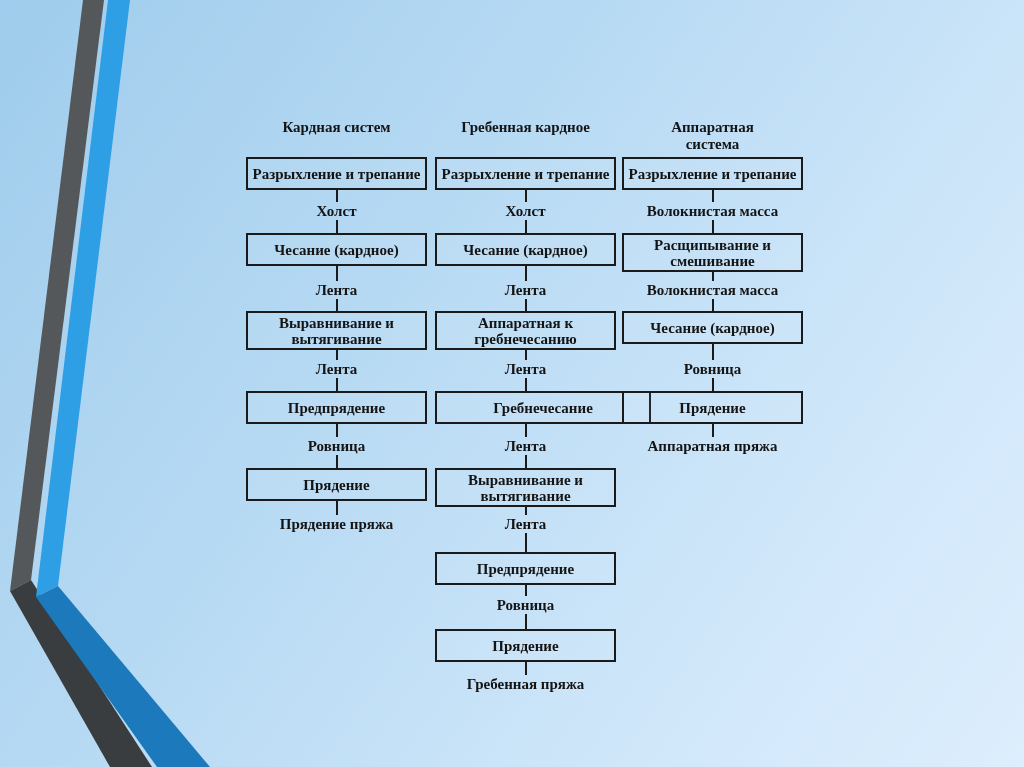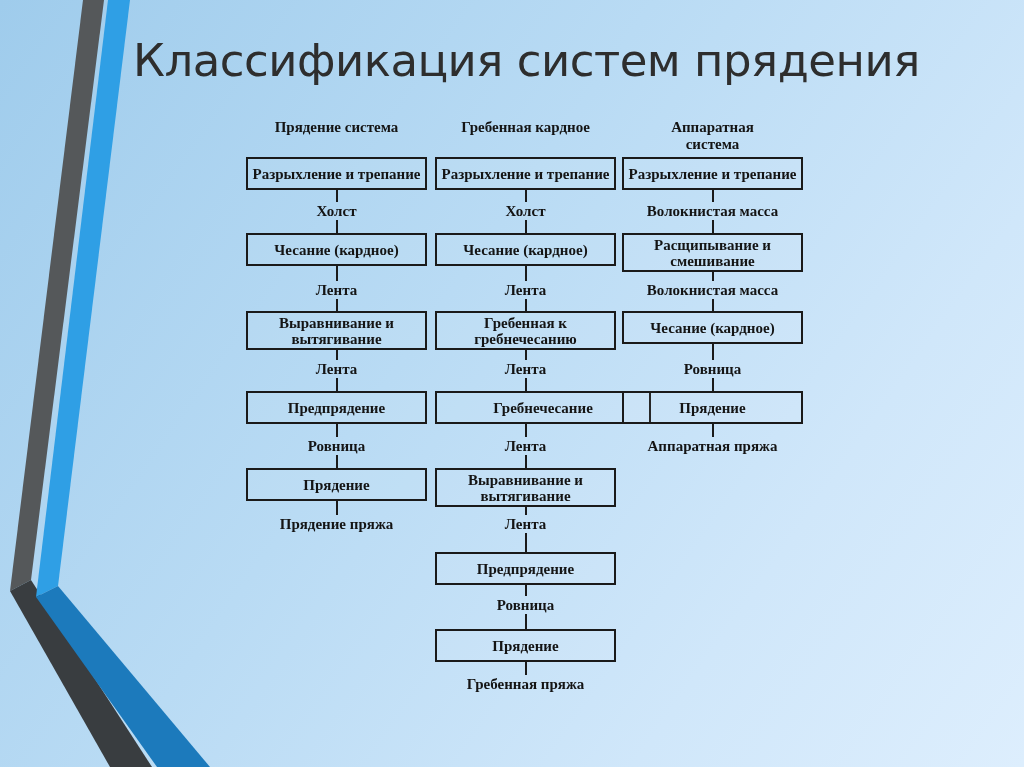--- a/index.html
+++ b/index.html
@@ -37,24 +37,23 @@
 
 <div id="slide">
 
   <svg id="ribbons" viewBox="0 0 1024 767" xmlns="http://www.w3.org/2000/svg">
     <polygon points="83,0 104,0 31,580 10,591" fill="#55585a"></polygon>
     <polygon points="10,591 31,580 152,767 110,767" fill="#393d40"></polygon>
     <polygon points="108,0 130,0 58,586 36,597" fill="#2f9fe5"></polygon>
     <polygon points="36,597 58,586 210,767 157,767" fill="#1c7abc"></polygon>
   </svg>
 
-  <div class="slide-title" style="color: rgb(46, 46, 46);">Классификация систем прядения</div>
 
   <div id="flowchart">
-      <div class="flow-header" style="left: 246px; top: 119px; width: 181px;">Прядение система</div>
+      <div class="flow-header" style="left: 246px; top: 119px; width: 181px;">Кардная систем</div>
       <div class="flow-box" style="left: 246px; top: 157px; width: 181px; min-height: 33px;">Разрыхление и трепание</div>
       <div class="connector" style="left: 335.5px; top: 190px; height: 12px;"></div>
       <div class="flow-label" style="left: 246px; top: 202px; width: 181px;">Холст</div>
       <div class="connector" style="left: 335.5px; top: 220px; height: 13px;"></div>
       <div class="flow-box" style="left: 246px; top: 233px; width: 181px; min-height: 33px;">Чесание (кардное)</div>
       <div class="connector" style="left: 335.5px; top: 266px; height: 15px;"></div>
       <div class="flow-label" style="left: 246px; top: 281px; width: 181px;">Лента</div>
       <div class="connector" style="left: 335.5px; top: 299px; height: 12px;"></div>
       <div class="flow-box" style="left: 246px; top: 311px; width: 181px; min-height: 39px;">Выравнивание и вытягивание</div>
       <div class="connector" style="left: 335.5px; top: 350px; height: 10px;"></div>
@@ -69,21 +68,21 @@
       <div class="flow-label" style="left: 246px; top: 515px; width: 181px;">Прядение пряжа</div>
       <div class="flow-header" style="left: 435px; top: 119px; width: 181px;">Гребенная кардное</div>
       <div class="flow-box" style="left: 435px; top: 157px; width: 181px; min-height: 33px;">Разрыхление и трепание</div>
       <div class="connector" style="left: 524.5px; top: 190px; height: 12px;"></div>
       <div class="flow-label" style="left: 435px; top: 202px; width: 181px;">Холст</div>
       <div class="connector" style="left: 524.5px; top: 220px; height: 13px;"></div>
       <div class="flow-box" style="left: 435px; top: 233px; width: 181px; min-height: 33px;">Чесание (кардное)</div>
       <div class="connector" style="left: 524.5px; top: 266px; height: 15px;"></div>
       <div class="flow-label" style="left: 435px; top: 281px; width: 181px;">Лента</div>
       <div class="connector" style="left: 524.5px; top: 299px; height: 12px;"></div>
-      <div class="flow-box" style="left: 435px; top: 311px; width: 181px; min-height: 39px;">Гребенная к гребнечесанию</div>
+      <div class="flow-box" style="left: 435px; top: 311px; width: 181px; min-height: 39px;">Аппаратная к гребнечесанию</div>
       <div class="connector" style="left: 524.5px; top: 350px; height: 10px;"></div>
       <div class="flow-label" style="left: 435px; top: 360px; width: 181px;">Лента</div>
       <div class="connector" style="left: 524.5px; top: 378px; height: 13px;"></div>
       <div class="flow-box" style="left: 435px; top: 391px; width: 216px; min-height: 33px;">Гребнечесание</div>
       <div class="connector" style="left: 524.5px; top: 424px; height: 13px;"></div>
       <div class="flow-label" style="left: 435px; top: 437px; width: 181px;">Лента</div>
       <div class="connector" style="left: 524.5px; top: 455px; height: 13px;"></div>
       <div class="flow-box" style="left: 435px; top: 468px; width: 181px; min-height: 39px;">Выравнивание и вытягивание</div>
       <div class="connector" style="left: 524.5px; top: 507px; height: 8px;"></div>
       <div class="flow-label" style="left: 435px; top: 515px; width: 181px;">Лента</div>

